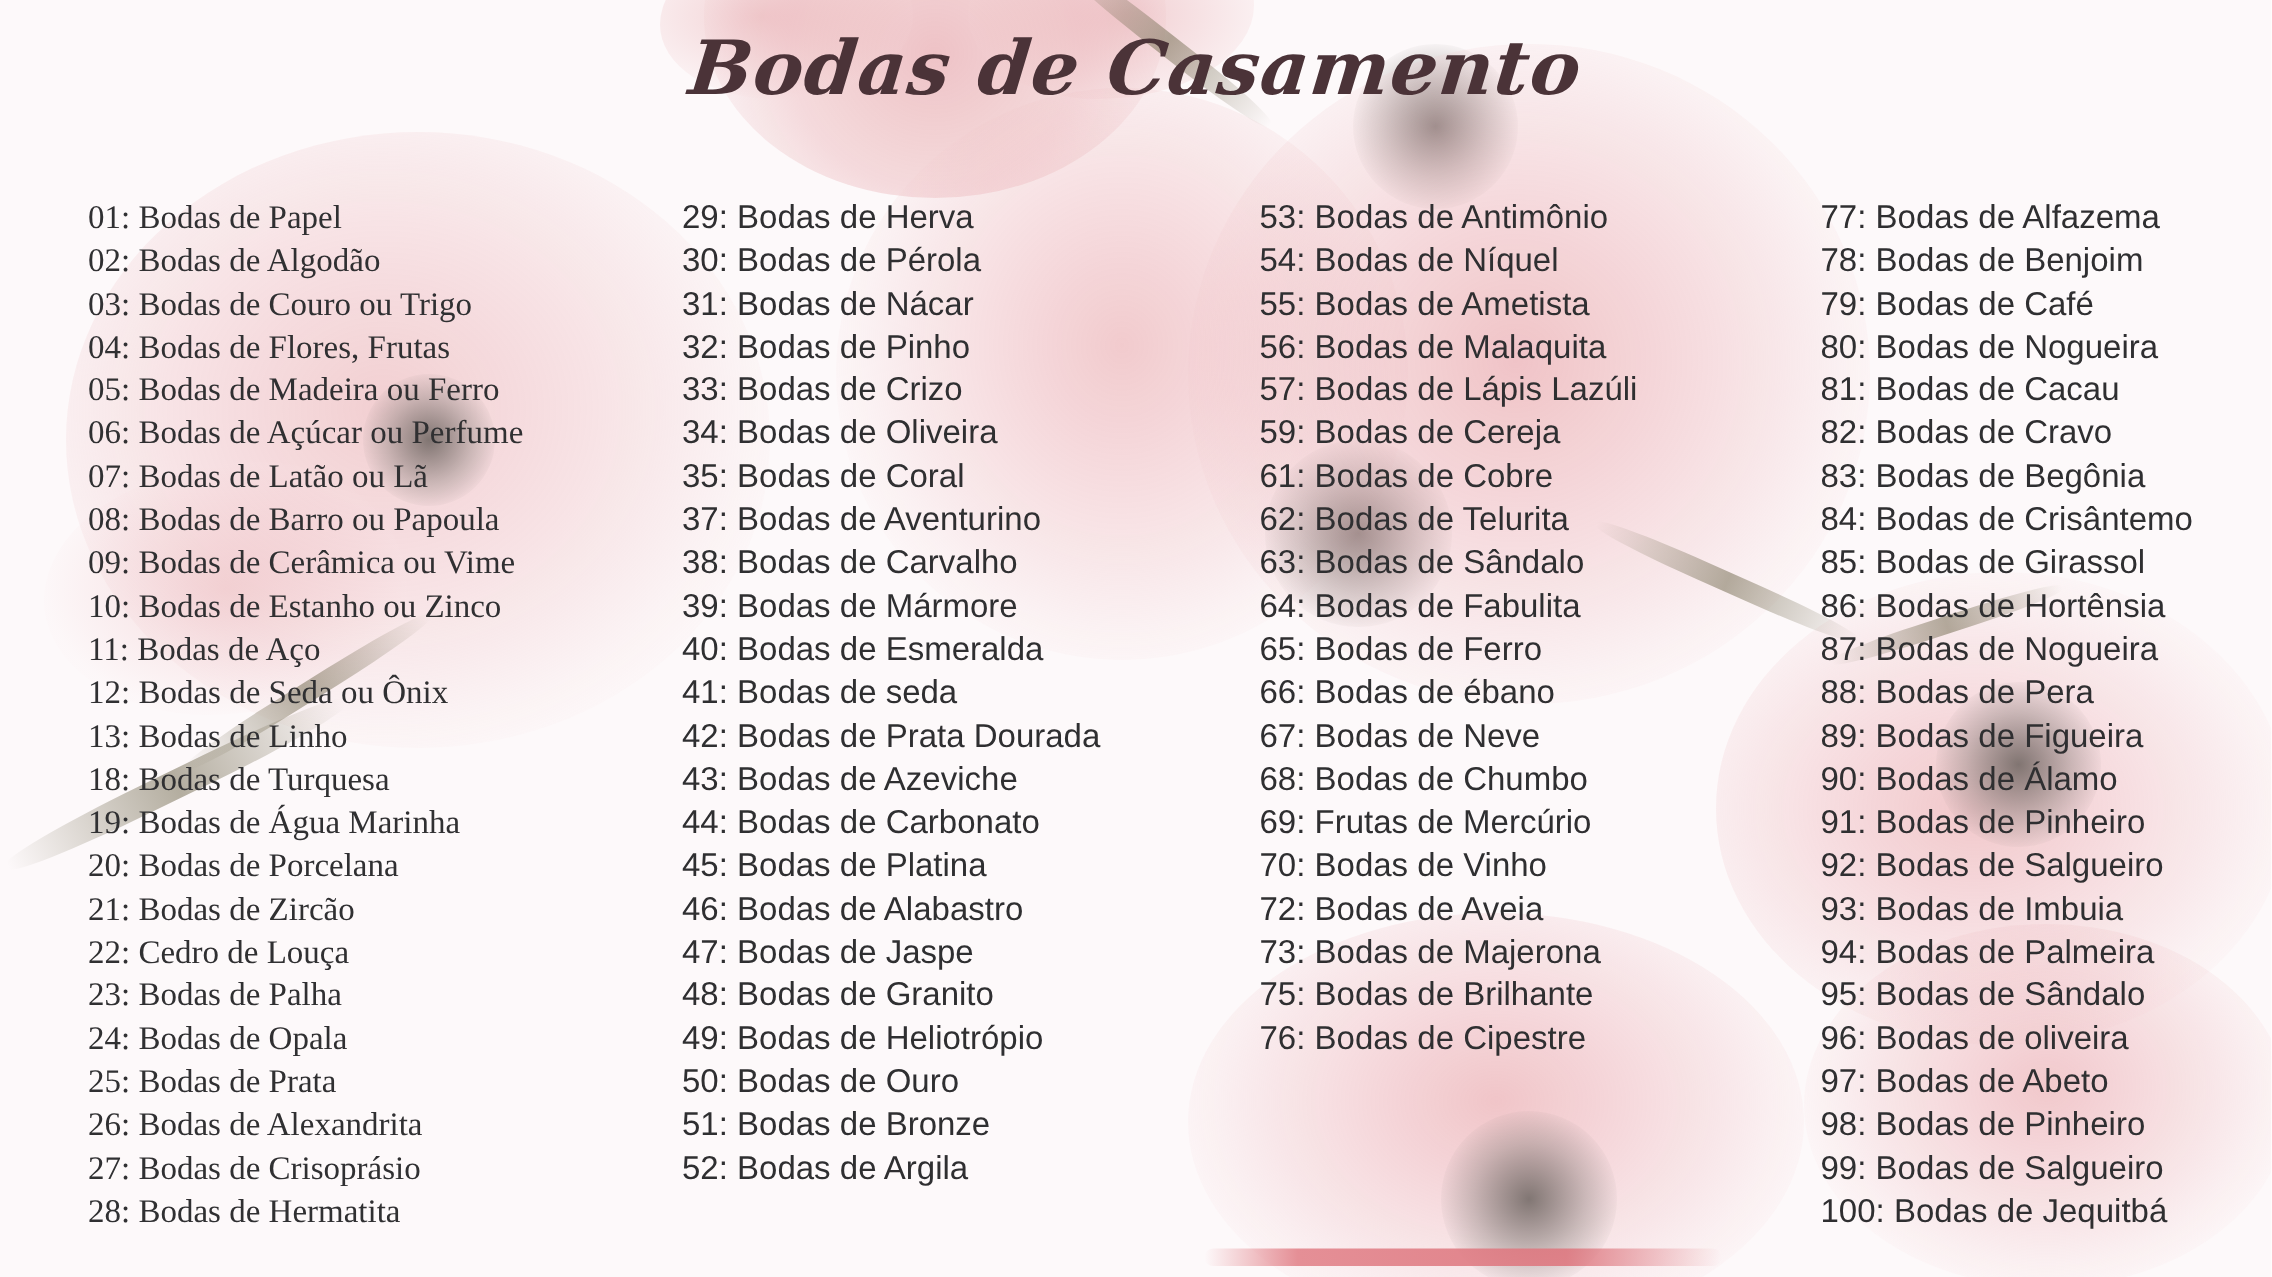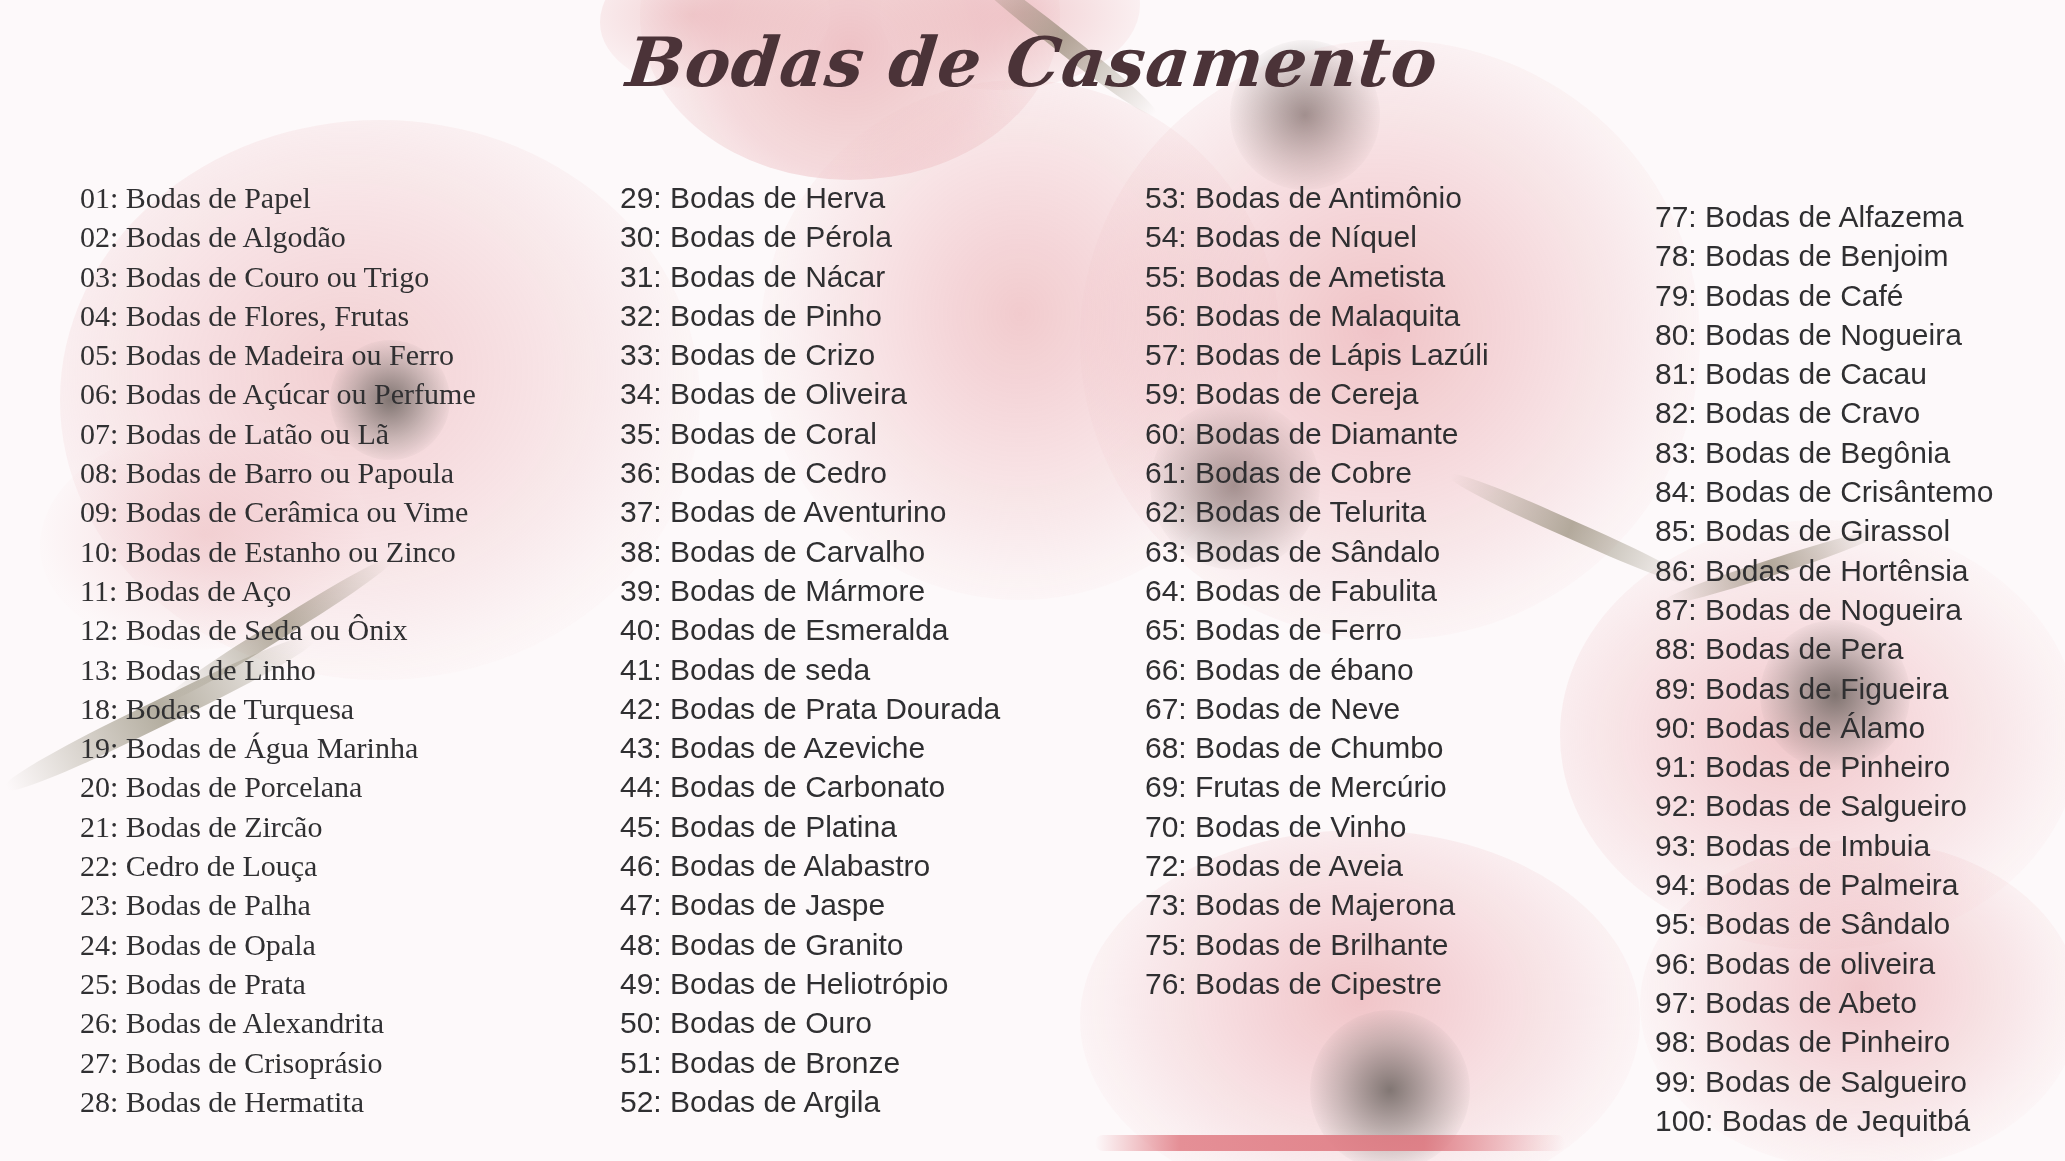--- a/index.html
+++ b/index.html
@@ -73,21 +73,21 @@
     width: 100%;
     display: flex;
     z-index: 4;
   }
   .col {
     box-sizing: border-box;
   }
   .col-1 { width: 560px; padding-left: 80px; font-family: Liberation Serif, serif; }
   .col-2 { width: 510px; padding-left: 60px; }
   .col-3 { width: 470px; padding-left: 75px; }
-  .col-4 { width: 520px; padding-left: 115px; margin-top: 19px; }
+  .col-4 { width: 520px; padding-left: 115px; }
 
   .entry {
     font-size: 30px;
     line-height: 39.3px;
     color: #2f2f31;
     white-space: nowrap;
   }
   .col-1 .entry { color: #303032; }
 
   
@@ -183,21 +183,20 @@
     </div>
 
     <div class="col col-2">
       <div class="entry">29: Bodas de Herva</div>
       <div class="entry">30: Bodas de Pérola</div>
       <div class="entry">31: Bodas de Nácar</div>
       <div class="entry">32: Bodas de Pinho</div>
       <div class="entry">33: Bodas de Crizo</div>
       <div class="entry">34: Bodas de Oliveira</div>
       <div class="entry">35: Bodas de Coral</div>
-      <div class="entry">36: Bodas de Cedro</div>
       <div class="entry">37: Bodas de Aventurino</div>
       <div class="entry">38: Bodas de Carvalho</div>
       <div class="entry">39: Bodas de Mármore</div>
       <div class="entry">40: Bodas de Esmeralda</div>
       <div class="entry">41: Bodas de seda</div>
       <div class="entry">42: Bodas de Prata Dourada</div>
       <div class="entry">43: Bodas de Azeviche</div>
       <div class="entry">44: Bodas de Carbonato</div>
       <div class="entry">45: Bodas de Platina</div>
       <div class="entry">46: Bodas de Alabastro</div>
@@ -209,21 +208,20 @@
       <div class="entry">52: Bodas de Argila</div>
     </div>
 
     <div class="col col-3">
       <div class="entry">53: Bodas de Antimônio</div>
       <div class="entry">54: Bodas de Níquel</div>
       <div class="entry">55: Bodas de Ametista</div>
       <div class="entry">56: Bodas de Malaquita</div>
       <div class="entry">57: Bodas de Lápis Lazúli</div>
       <div class="entry">59: Bodas de Cereja</div>
-      <div class="entry">60: Bodas de Diamante</div>
       <div class="entry">61: Bodas de Cobre</div>
       <div class="entry">62: Bodas de Telurita</div>
       <div class="entry">63: Bodas de Sândalo</div>
       <div class="entry">64: Bodas de Fabulita</div>
       <div class="entry">65: Bodas de Ferro</div>
       <div class="entry">66: Bodas de ébano</div>
       <div class="entry">67: Bodas de Neve</div>
       <div class="entry">68: Bodas de Chumbo</div>
       <div class="entry">69: Frutas de Mercúrio</div>
       <div class="entry">70: Bodas de Vinho</div>

